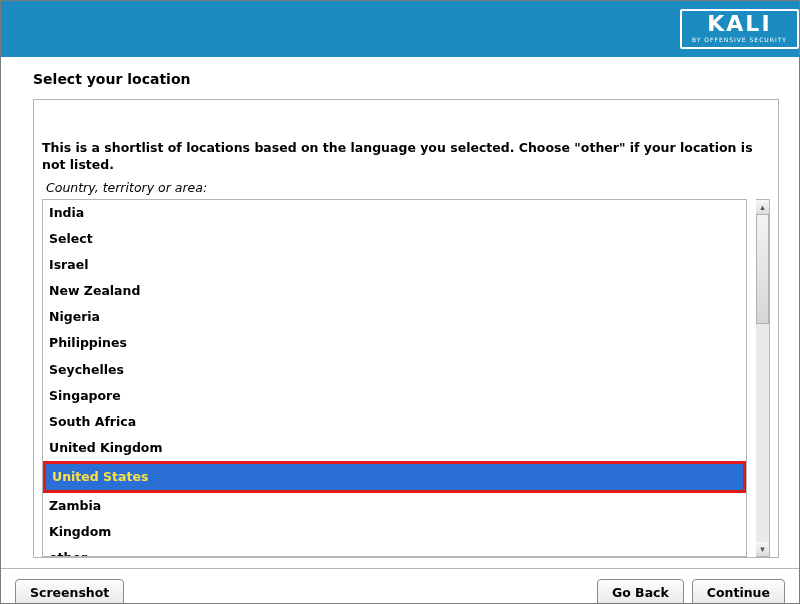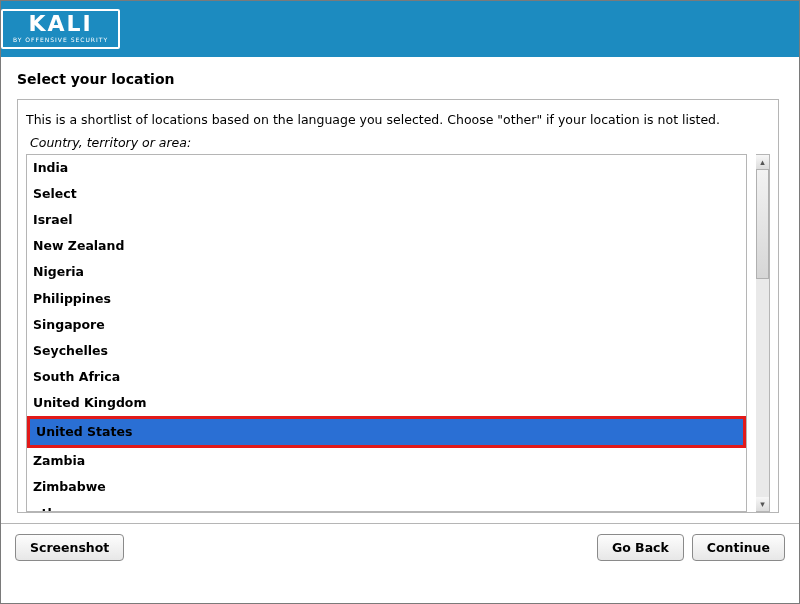--- a/index.html
+++ b/index.html
@@ -5,42 +5,42 @@
   * { box-sizing: border-box; margin: 0; padding: 0; }
   html, body { width: 800px; height: 604px; font-family: "DejaVu Sans", Verdana, sans-serif; background: #fff; color: #000; }
   body { border: 1px solid #7a7a7a; }
 
   
   .header {
     height: 56px;
     background: linear-gradient(#1c8bc0, #1c8bc0);
     display: flex;
     align-items: center;
-    justify-content: flex-start;
+    justify-content: flex-end;
   }
   .logo-box {
     border: 2px solid #fff;
     color: #fff;
     padding: 2px 10px 4px 10px;
     text-align: center;
     border-radius: 2px;
     line-height: 1;
   }
   .logo-main { font-size: 22px; font-weight: 700; letter-spacing: 2px; }
   .logo-sub  { font-size: 6px; letter-spacing: 1px; margin-top: 2px; }
 
   
-  .content { padding: 14px 20px 0 16px; }
+  .content { padding: 14px 20px 0 32px; }
   .title { font-size: 14px; font-weight: 700; margin-bottom: 12px; }
   .panel {
     border: 1px solid #b5b5b5;
     padding: 8px 8px 0 8px;
   }
   .desc1 { font-size: 12.5px; font-weight: 700; line-height: 1.35; }
-  .desc2 { font-size: 12.5px; font-weight: 400; line-height: 1.35; margin-top: 4px; }
+  .desc2 { font-size: 12.5px; font-weight: 700; line-height: 1.35; margin-top: 32px; }
   .prompt { font-size: 12.5px; font-style: italic; margin: 6px 0 4px 4px; }
 
   
   .list-wrap { display: flex; gap: 9px; }
   .listbox {
     flex: 1;
     border: 1px solid #b5b5b5;
     background: #fff;
     height: 358px;
     overflow: hidden;
@@ -51,21 +51,21 @@
     font-weight: 700;
     line-height: 1.45;
     border-bottom: 0;
     cursor: pointer;
   }
   .listbox .sel-wrap {
     border: 3px solid #e21a1a;
   }
   .listbox .item.selected {
     background: #2a6fd4;
-    color: #000000;
+    color: #fde047;
   }
   .scrollbar {
     width: 14px;
     border: 1px solid #b5b5b5;
     border-left: 0;
     background: #ededed;
     display: flex;
     flex-direction: column;
   }
   .sb-btn {
@@ -124,29 +124,29 @@
     <div class="prompt">Country, territory or area:</div>
 
     <div class="list-wrap">
       <div class="listbox" id="listbox">
           <div class="item">India</div>
           <div class="item">Select</div>
           <div class="item">Israel</div>
           <div class="item">New Zealand</div>
           <div class="item">Nigeria</div>
           <div class="item">Philippines</div>
+          <div class="item">Seychelles</div>
           <div class="item">Singapore</div>
-          <div class="item">Seychelles</div>
           <div class="item">South Africa</div>
           <div class="item">United Kingdom</div>
           <div class="sel-wrap">
             <div class="item selected">United States</div>
           </div>
           <div class="item">Zambia</div>
-          <div class="item">Zimbabwe</div>
+          <div class="item">Kingdom</div>
           <div class="item">other</div>
         </div>
       <div class="scrollbar">
         <button class="sb-btn">▴</button>
         <div class="sb-track">
           <div class="sb-thumb"></div>
         </div>
         <button class="sb-btn">▾</button>
       </div>
     </div>

